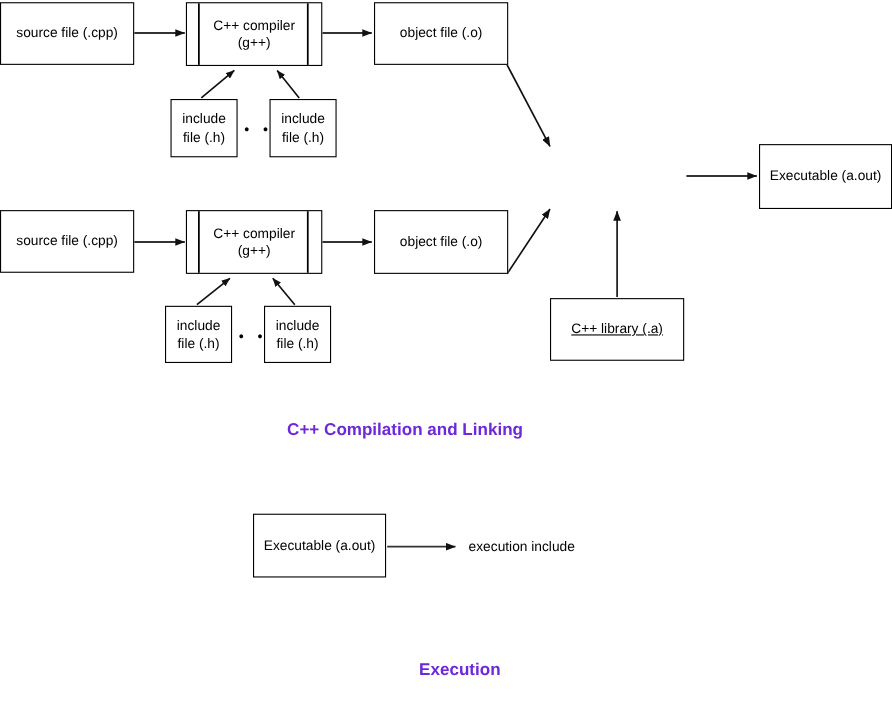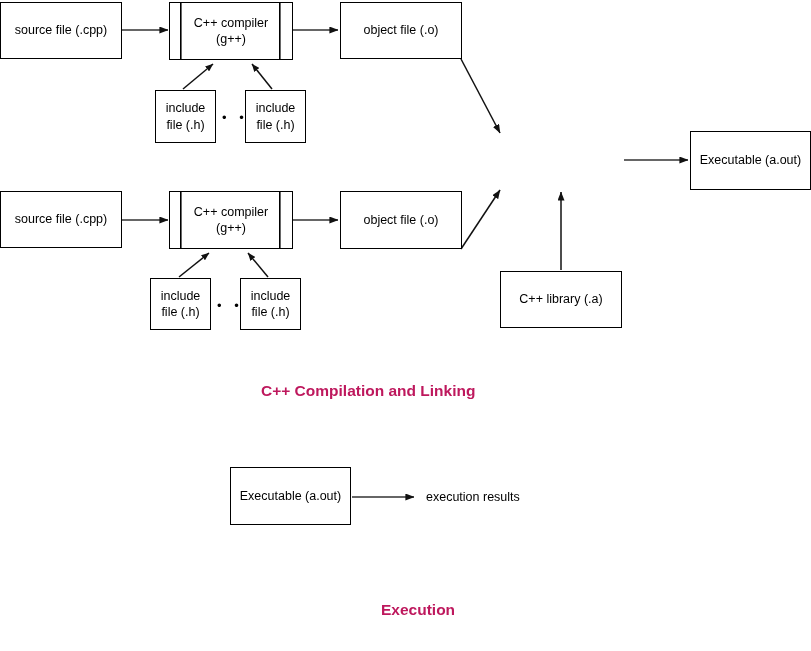--- a/index.html
+++ b/index.html
@@ -61,21 +61,21 @@
     letter-spacing: 4.5px;
     color: #000000;
     line-height: 1;
     z-index: 2;
     user-select: none;
   }
   .section-title {
     position: absolute;
     font-size: 15.5px;
     font-weight: bold;
-    color: #be185d;
+    color: #6d28d9;
     white-space: nowrap;
     z-index: 2;
   }
   .free-text {
     position: absolute;
     font-size: 12.5px;
     color: #000000;
     white-space: nowrap;
     z-index: 2;
   }
@@ -170,31 +170,31 @@
   </div>
 
   <div class="dots" style="left:217px; top:299px;">• • •</div>
 
   <div class="node" style="left:240px; top:278px; width:61px; height:52px;">
     <span class="label">include
 file (.h)</span>
   </div>
 
 
-  <div class="node" style="left:500px; top:271px; width:122px; height:57px;">
+  <div class="node" style="left:500px; top:271px; width:122px; height:57px;text-decoration:underline;">
     <span class="label">C++ library (.a)</span>
   </div>
 
   <div class="node" style="left:690px; top:131px; width:121px; height:59px;">
     <span class="label">Executable (a.out)</span>
   </div>
 
   <div class="section-title" style="left:261px; top:382px;">C++ Compilation and Linking</div>
 
   <div class="node" style="left:230px; top:467px; width:121px; height:58px;">
     <span class="label">Executable (a.out)</span>
   </div>
 
-  <div class="free-text" style="left:426px; top:490px;">execution results</div>
+  <div class="free-text" style="left:426px; top:490px;">execution include</div>
 
   <div class="section-title" style="left:342px; top:601px;margin-left:39px;">Execution</div>
 
 </div>
 
 </body></html>

